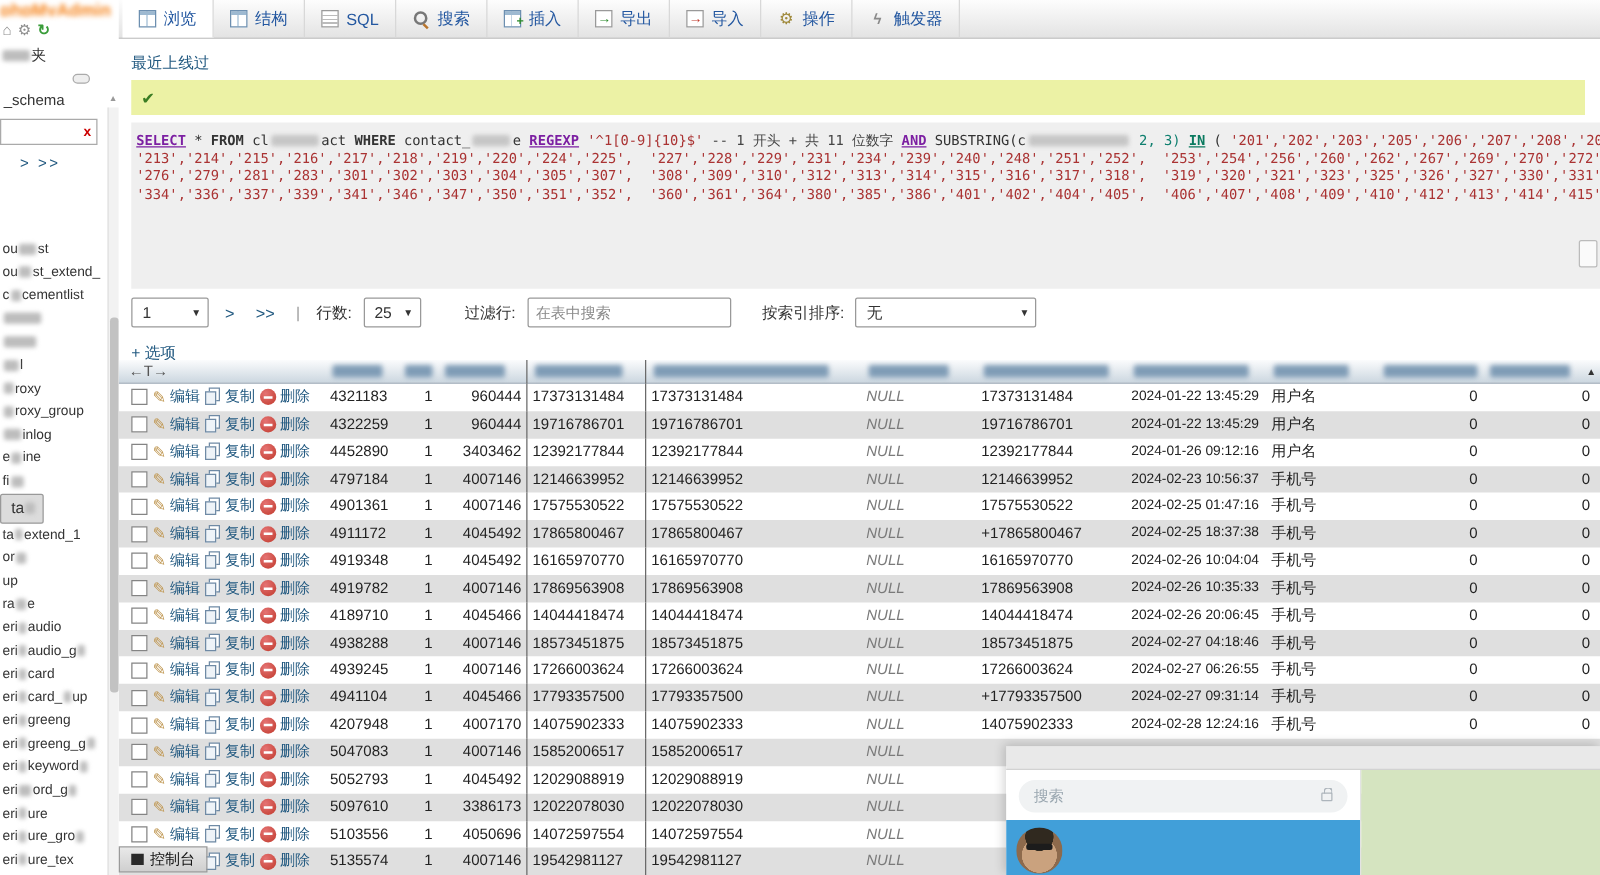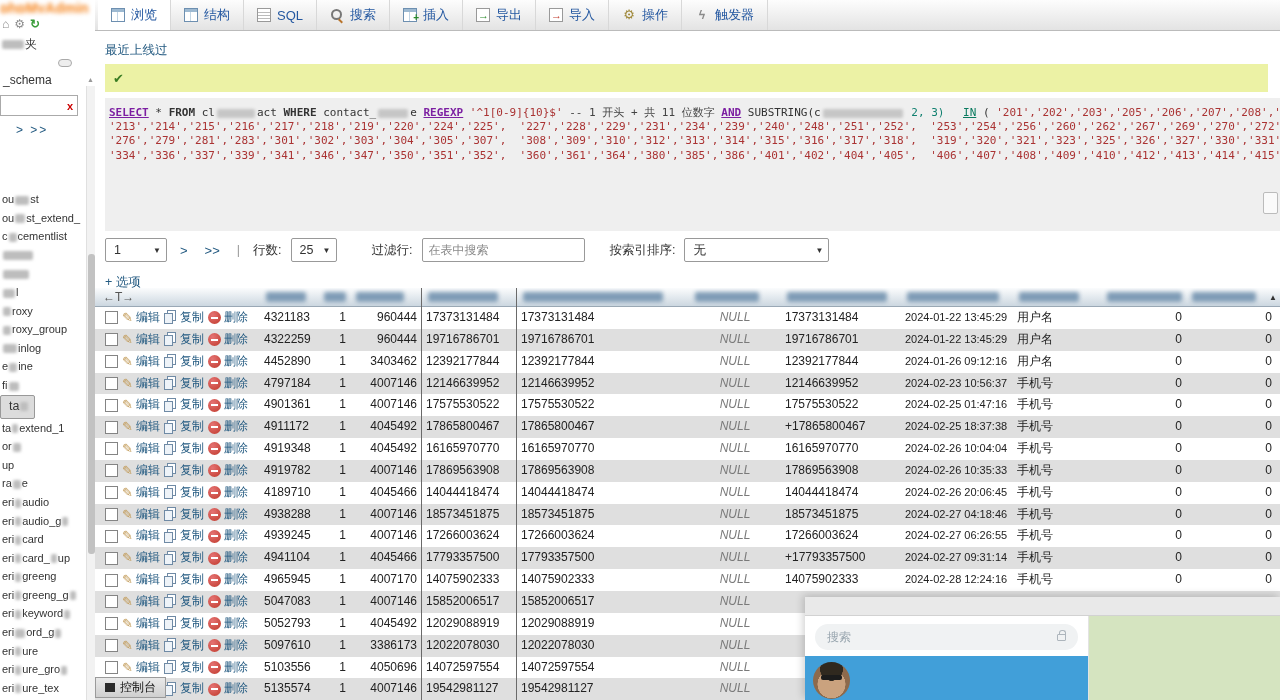--- a/index.html
+++ b/index.html
@@ -47,21 +47,21 @@
 
   .qbox-link { display: inline-block; margin: 11px 0 0 10px; font-size: 12.5px; color: #235a81; cursor: pointer; }
 
   .msg { position: absolute; left: 10px; right: 12px; top: 64px; height: 28px; background: #ecf2a5; display: flex; align-items: center; gap: 8px; padding-left: 8px; font-size: 12.5px; color: #333; }
   .msg .check { color: #3a7d23; font-size: 13px; }
 
   .sqlbox { position: absolute; left: 10px; right: 0; top: 98px; height: 133px; background: #efefef; padding: 8px 4px 0 4px; overflow: hidden; }
   .sline { font-family: "DejaVu Sans Mono", monospace; font-size: 11px; line-height: 14.2px; white-space: pre; color: #333; }
   .s-kwl { color: #7c1fa2; text-decoration: underline; font-weight: bold; }
   .s-kw  { color: #333; font-weight: bold; }
-  .s-inl { color: #0a7a5f; text-decoration: underline; font-weight: normal; margin-left: 12px; }
+  .s-inl { color: #0a7a5f; text-decoration: underline; font-weight: bold; }
   .s-str { color: #aa3333; }
   .s-num { color: #0f7f6f; }
   .s-cmt { color: #444; }
   .s-pl  { color: #333; }
   .sblur { display: inline-block; height: 9px; background: #c6c6c6; filter: blur(1.5px); border-radius: 2px; vertical-align: middle; margin: 0 2px; }
   .minibar { position: absolute; right: 2px; top: 192px; width: 15px; height: 22px; background: #fafafa; border: 1px solid #bbb; border-radius: 2px; cursor: pointer; }
 
   .pagerbar { position: absolute; left: 10px; top: 238px; display: flex; align-items: center; gap: 9px; font-size: 12.5px; color: #333; }
   .sel { display: inline-flex; align-items: center; justify-content: space-between; border: 1px solid #999; background: #fff; height: 24px; padding: 0 5px 0 8px; font-size: 12.5px; cursor: pointer; border-radius: 2px; }
   .sel .arr { font-size: 8px; color: #333; margin-left: 8px; }
@@ -84,21 +84,21 @@
   .acts { width: 165px; display: flex; align-items: center; gap: 4px; padding-left: 10px; }
   .cb { width: 13px; height: 13px; border: 1px solid #848484; background: #fff; display: inline-block; cursor: pointer; flex: none; }
   .act { color: #235a81; text-decoration: none; display: inline-flex; align-items: center; gap: 3px; cursor: pointer; white-space: nowrap; }
   .ic-pencil { color: #c09853; font-size: 13px; }
   .ic-copy { width: 9px; height: 11px; border: 1px solid #6f8aa5; background: #eef3f8; box-shadow: 3px -3px 0 -1px #fff, 3px -3px 0 0 #6f8aa5; margin: 2px 4px 0 0; display: inline-block; }
   .ic-del { width: 13px; height: 13px; border-radius: 50%; background: radial-gradient(circle at 35% 30%, #e57373, #c0392b); position: relative; display: inline-block; flex: none; }
   .ic-del::after { content: ""; position: absolute; left: 3px; top: 5.5px; width: 7px; height: 2px; background: #fff; }
   .cell { padding: 0 4px; white-space: nowrap; overflow: hidden; }
   .cell.r { text-align: right; }
   .cell.bdr { border-right: 1px solid #6a6a6a; }
-  .cell.null { font-style: italic; color: #7a7a7a; text-align: center; }
+  .cell.null { font-style: italic; color: #7a7a7a; }
   .cell.dt { font-size: 11px; }
 
   .console { position: absolute; left: 0; bottom: 2px; height: 21px; background: linear-gradient(#e9e9e9, #cfcfcf); border: 1px solid #9a9a9a; display: flex; align-items: center; gap: 5px; padding: 0 9px; font-size: 12px; color: #111; cursor: pointer; z-index: 5; }
   .csq { width: 10px; height: 9px; background: #2a2a2a; display: inline-block; }
 
   
   .chat { position: absolute; left: 805px; top: 597px; width: 475px; height: 103px; z-index: 10; box-shadow: -2px -2px 8px rgba(0,0,0,.18); }
   .chat-strip { height: 19px; background: #e9e9e9; border-bottom: 1px solid #d2d2d2; }
   .chat-body { display: flex; height: 84px; }
   .cbar { width: 55px; background: #2b3745; display: flex; flex-direction: column; align-items: center; padding-top: 11px; position: relative; }
@@ -504,21 +504,21 @@
             <div class="cell r" style="width:85px">0</div>
             <div class="cell r" style="width:90px">0</div>
           </div>
           <div class="row odd">
             <div class="acts">
     <span class="cb"></span>
     <a class="act"><span class="ic-pencil">✎</span>编辑</a>
     <a class="act"><span class="ic-copy"></span>复制</a>
     <a class="act"><span class="ic-del"></span>删除</a>
   </div>
-            <div class="cell" style="width:58px">4965945</div>
+            <div class="cell" style="width:58px">4207948</div>
             <div class="cell r" style="width:32px">1</div>
             <div class="cell r bdr" style="width:72px">4007170</div>
             <div class="cell bdr" style="width:95px">14075902333</div>
             <div class="cell" style="width:172px">14075902333</div>
             <div class="cell null" style="width:92px">NULL</div>
             <div class="cell" style="width:120px">14075902333</div>
             <div class="cell dt" style="width:112px">2024-02-28 12:24:16</div>
             <div class="cell" style="width:88px">手机号</div>
             <div class="cell r" style="width:85px">0</div>
             <div class="cell r" style="width:90px">0</div>

